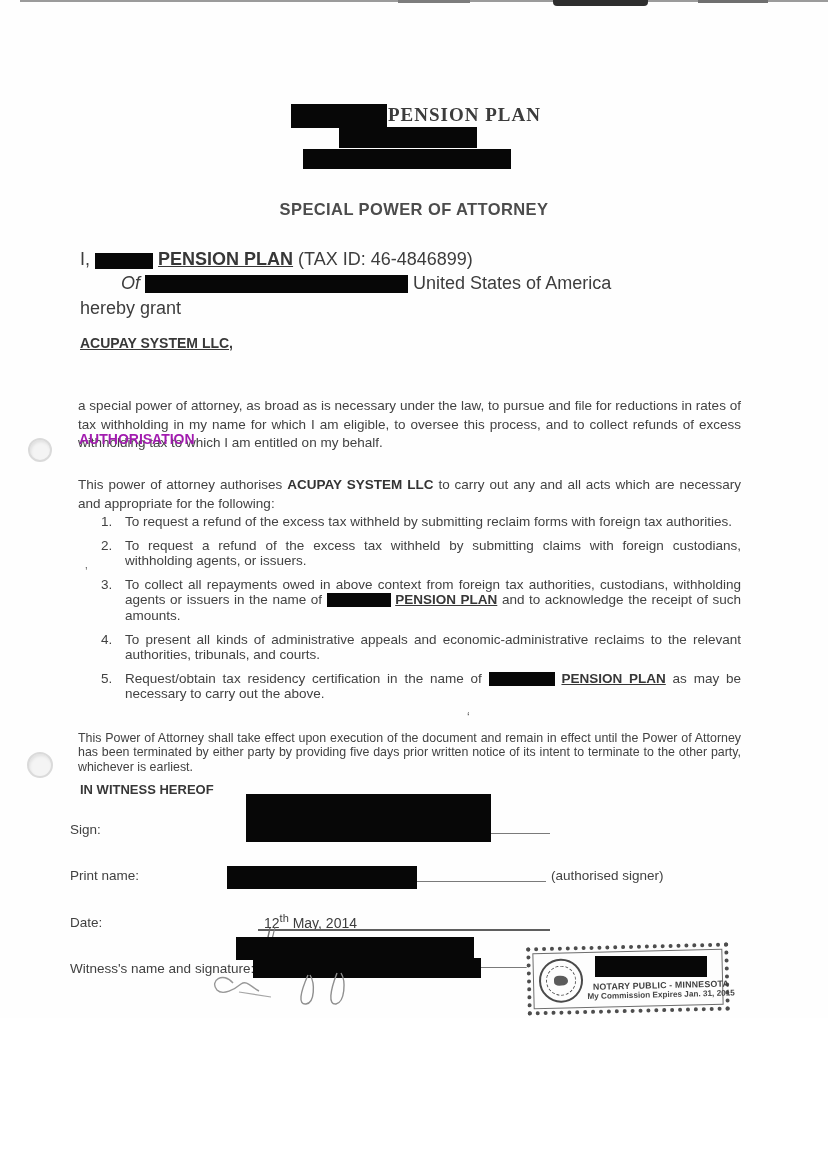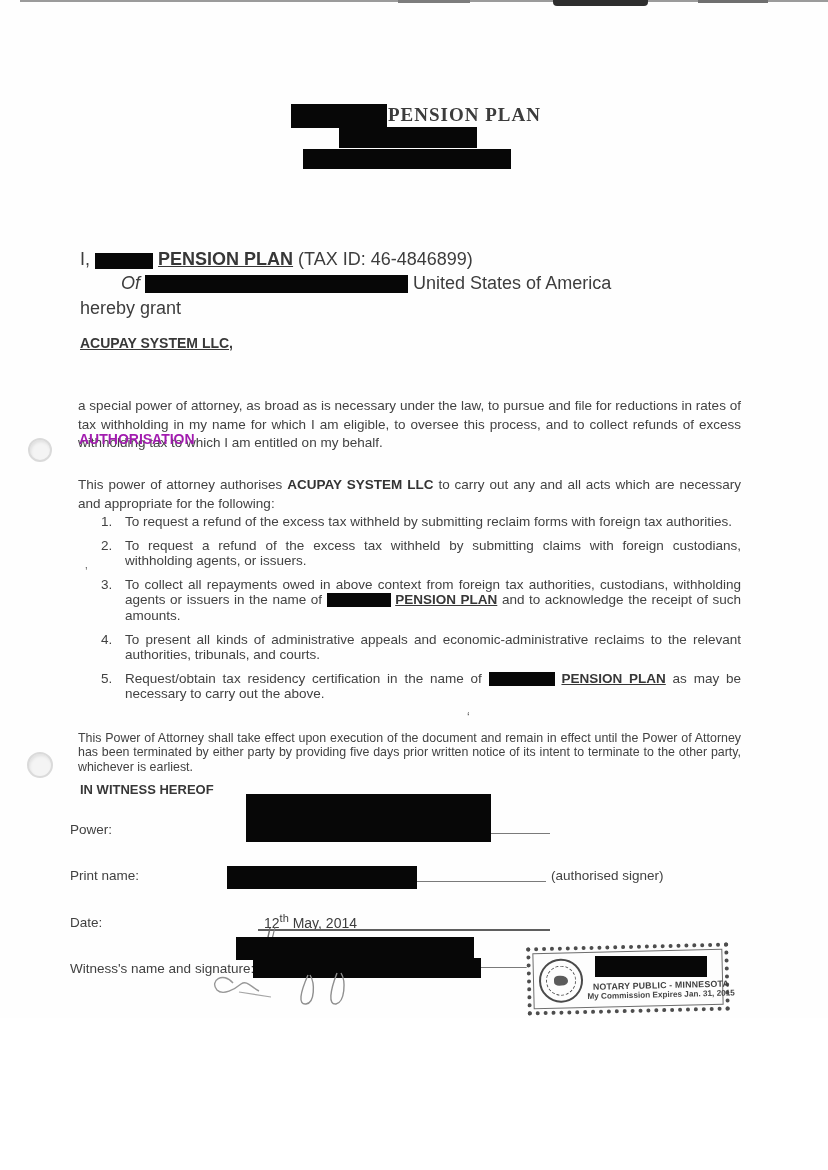--- a/index.html
+++ b/index.html
@@ -136,20 +136,21 @@
   <div class="abs scan-top-blob3"></div>
   <div class="abs scan-bottom-line1"></div>
   <div class="abs scan-bottom-line2"></div>
   <div class="abs hole-punch hole1"></div>
   <div class="abs hole-punch hole2"></div>
 
   <div class="abs redact hdr-redact1"></div>
   <div class="abs hdr-title">PENSION PLAN</div>
   <div class="abs redact hdr-redact2"></div>
   <div class="abs redact hdr-redact3"></div>
+  <div class="abs doc-title">SPECIAL POWER OF ATTORNEY</div>
 
   <div class="abs intro-line intro1">
     <span>I,</span>
     <span class="redact-inline r-intro1"></span>
     <span class="plan-name">PENSION PLAN</span>
     <span>(TAX ID: 46-4846899)</span>
   </div>
   <div class="abs intro-line intro2">
     <span class="it">Of</span>
     <span class="redact-inline r-intro2"></span>
@@ -203,21 +204,21 @@
     </div>
   </div>
 
   <div class="abs apostrophe-mark">‘</div>
 
   <div class="abs effect-para">This Power of Attorney shall take effect upon execution of the document and remain in effect until the Power of Attorney has been terminated by either party by providing five days prior written notice of its intent to terminate to the other party, whichever is earliest.</div>
 
   <div class="abs witness-heading">IN WITNESS HEREOF</div>
 
   <div class="abs redact r-sign"></div>
-  <div class="abs sig-label lbl-sign">Power:</div>
+  <div class="abs sig-label lbl-sign">Sign:</div>
   <div class="abs sig-line line-sign"></div>
 
   <div class="abs sig-label lbl-print">Print name:</div>
   <div class="abs redact r-print"></div>
   <div class="abs sig-line line-print"></div>
   <div class="abs authorised-note">(authorised signer)</div>
 
   <div class="abs sig-label lbl-date">Date:</div>
   <div class="abs date-value"><span>12</span><sup>th</sup>
     <span>May, 2014</span>

